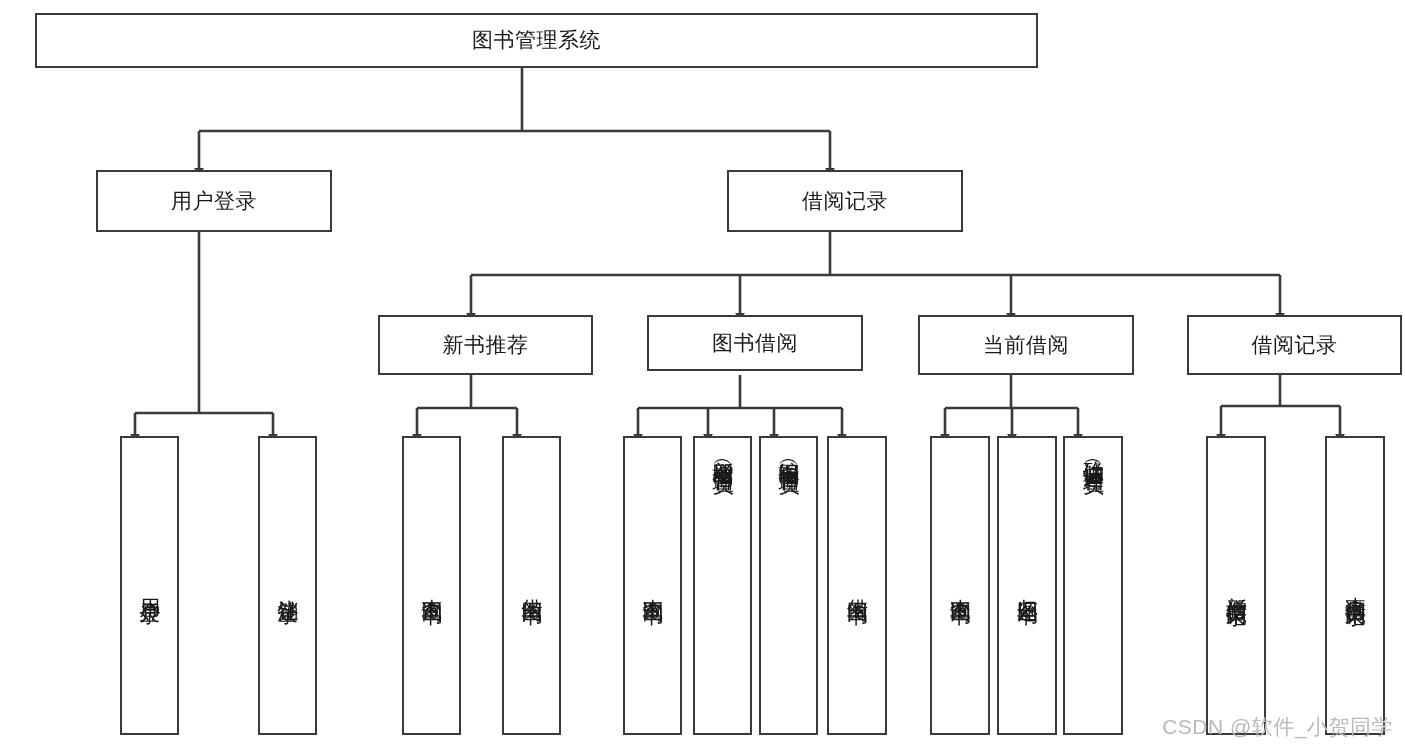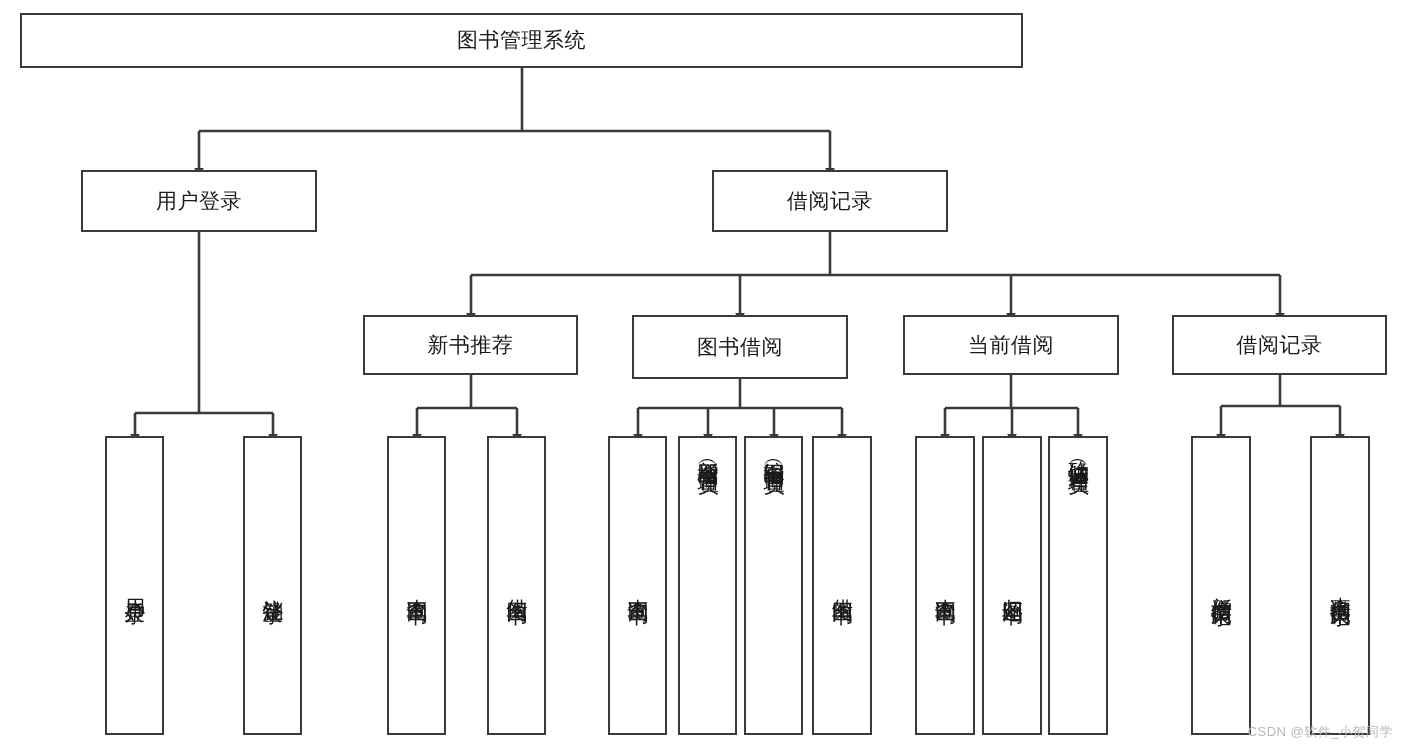--- a/index.html
+++ b/index.html
@@ -29,20 +29,21 @@
   }
   .node {
     position: absolute;
     box-sizing: border-box;
     border: 2px solid #3a3a3a;
     background: #ffffff;
     display: flex;
     align-items: center;
     justify-content: center;
     z-index: 2;
+    margin-left: 15px;
   }
   .node-label {
     font-size: 21px;
     line-height: 1.18;
     color: #1a1a1a;
     text-align: center;
     white-space: nowrap;
     letter-spacing: 0.5px;
   }
   .node.vertical .node-label {
@@ -59,21 +60,21 @@
     padding-top: 6px;
   }
   .node.vertical.centered {
     align-items: center;
     padding-top: 0;
   }
   .watermark {
     position: absolute;
     right: 12px;
     bottom: 6px;
-    font-size: 13px;
+    font-size: 21px;
     color: #b8b8b8;
     white-space: nowrap;
     z-index: 5;
     letter-spacing: 0.5px;
   }
 </style>
 </head>
 <body>
 
 <div id="canvas">
@@ -128,21 +129,21 @@
   <div class="node" style="left: 81px; top: 170px; width: 236px; height: 62px;">
     <span class="node-label">用户登录</span>
   </div>
   <div class="node" style="left: 712px; top: 170px; width: 236px; height: 62px;">
     <span class="node-label">借阅记录</span>
   </div>
 
   <div class="node" style="left: 363px; top: 315px; width: 215px; height: 60px; align-items: center;">
     <span class="node-label">新书推荐</span>
   </div>
-  <div class="node" style="left: 632px; top: 315px; width: 216px; height: 64px;">
+  <div class="node" style="left: 632px; top: 315px; width: 216px; height: 56px;">
     <span class="node-label">图书借阅</span>
   </div>
   <div class="node" style="left: 903px; top: 315px; width: 216px; height: 60px;">
     <span class="node-label">当前借阅</span>
   </div>
   <div class="node" style="left: 1172px; top: 315px; width: 215px; height: 60px;">
     <span class="node-label">借阅记录</span>
   </div>
 
   <div class="node vertical centered" style="left: 105px; top: 436px; width: 59px; height: 299px;">

